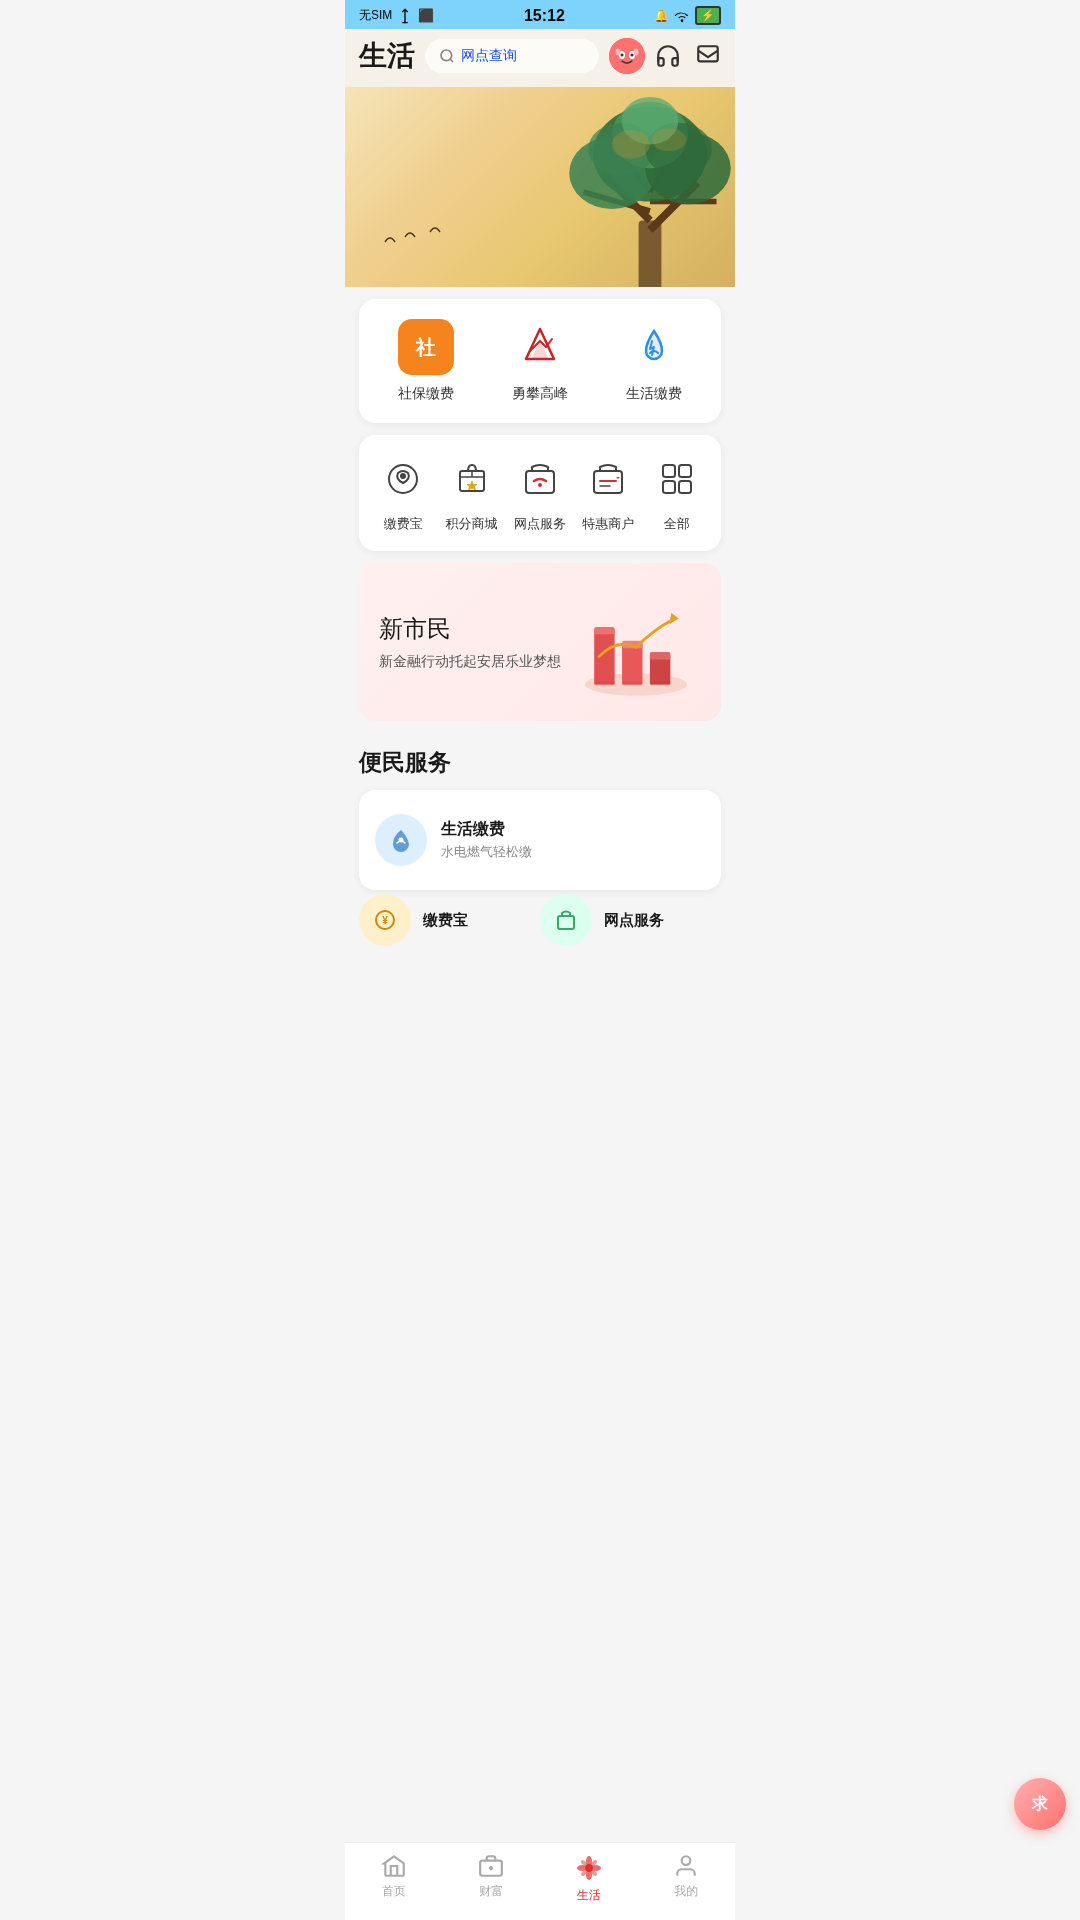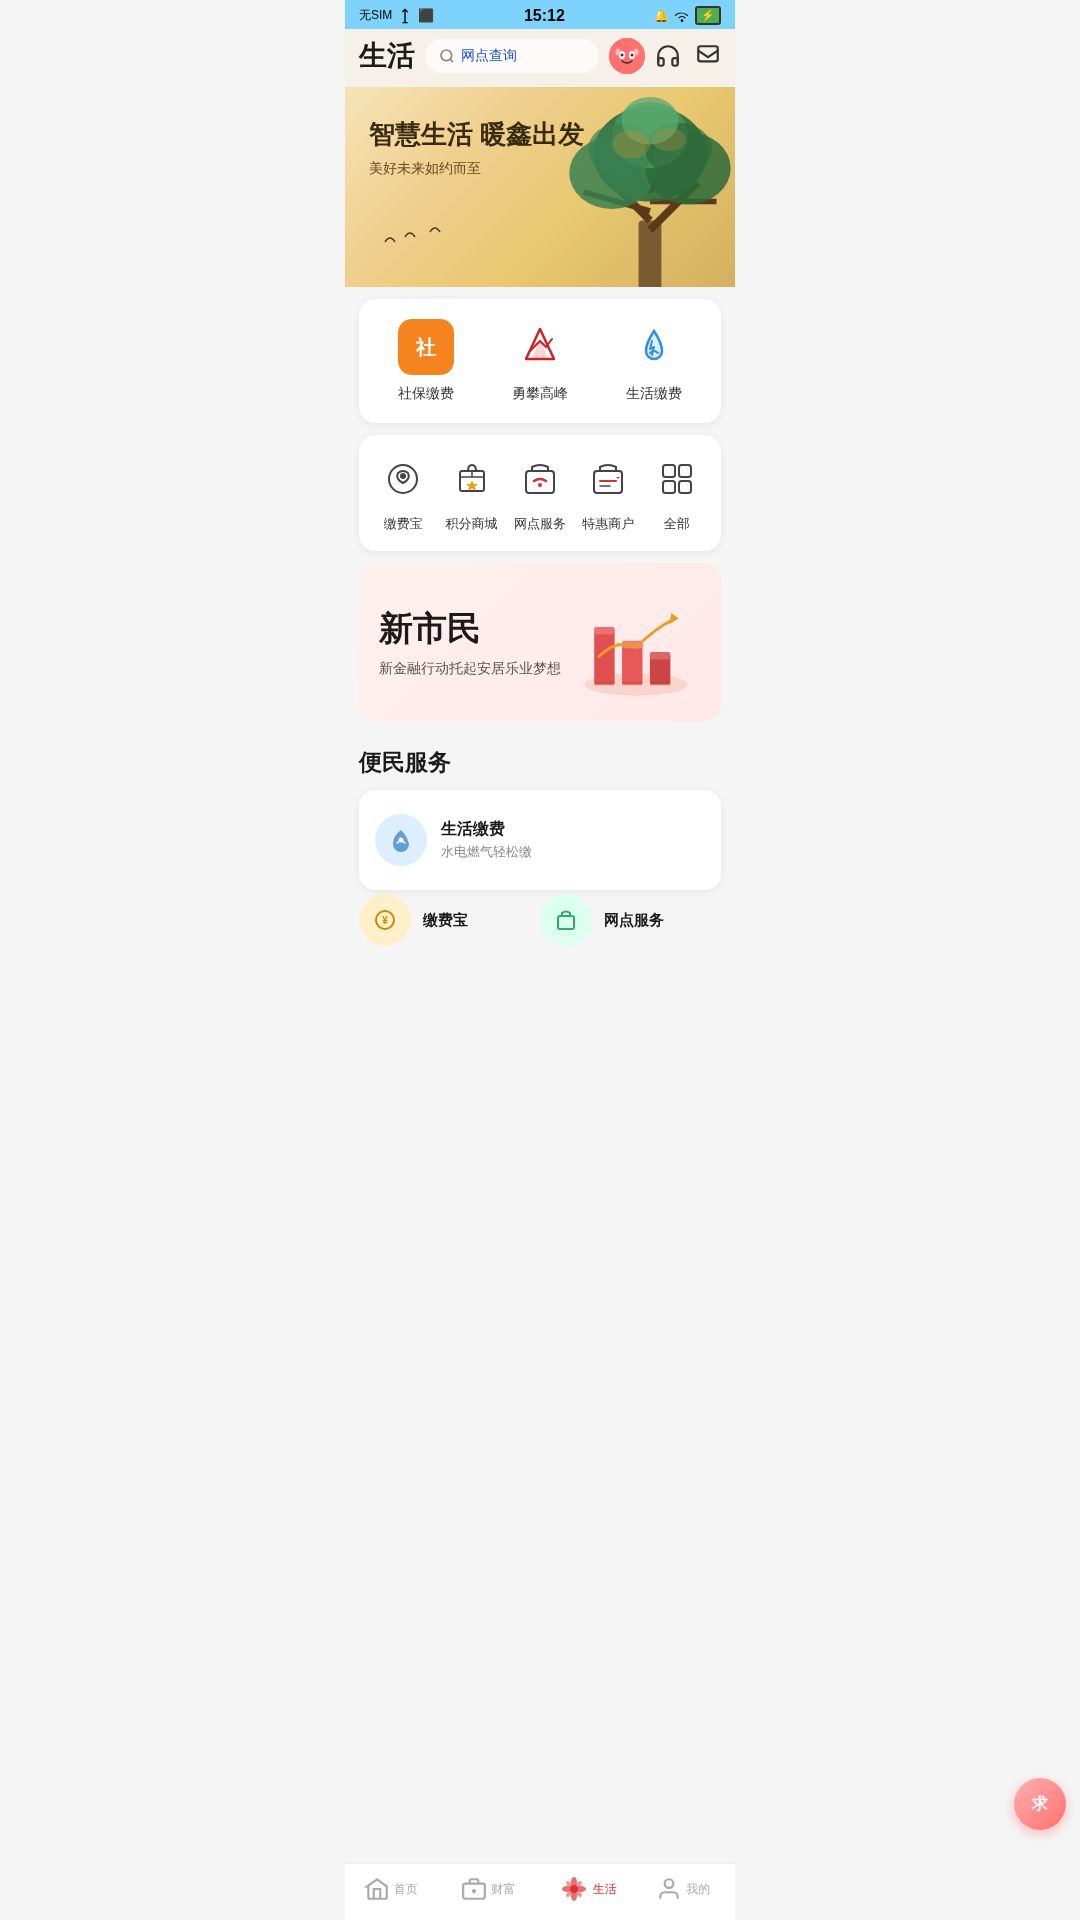--- a/index.html
+++ b/index.html
@@ -177,22 +177,22 @@
       border-radius: 16px;
       padding: 24px 20px;
       display: flex;
       align-items: center;
       justify-content: space-between;
       position: relative;
       overflow: hidden;
       min-height: 120px;
     }
     .new-citizen-text h3 {
-      font-size: 34px;
-      font-weight: 700;
+      font-size: 24px;
+      font-weight: 400;
       color: #1a1a1a;
       margin-bottom: 8px;
     }
     .new-citizen-text p {
       font-size: 14px;
       color: #555;
     }
     .new-citizen-illustration {
       width: 130px;
       height: 110px;
@@ -250,21 +250,21 @@
       width: 390px;
       background: white;
       border-top: 1px solid #eeeeee;
       display: flex;
       justify-content: space-around;
       padding: 10px 0 16px;
       z-index: 100;
     }
     .nav-item {
       display: flex;
-      flex-direction: row;
+      flex-direction: column;
       align-items: center;
       gap: 4px;
       cursor: pointer;
       min-width: 60px;
     }
     .nav-label { font-size: 12px; color: #aaa; }
     .nav-label-active { font-size: 12px; color: #e03030; }
 
     
     .floating-btn {
@@ -361,24 +361,20 @@
     </svg>
 
     <svg width="26" height="26" viewBox="0 0 24 24" fill="none" stroke="#333" stroke-width="2" style="cursor:pointer;">
       <rect x="3" y="3" width="18" height="14" rx="2"></rect>
       <path d="M3 7l9 6 9-6"></path>
     </svg>
   </div>
 </div>
 
 <div class="banner">
-  <div class="banner-text">
-    <h2>智慧生活 暖鑫出发</h2>
-    <p>美好未来如约而至</p>
-  </div>
 
   <div class="banner-birds">
     <svg width="80" height="30" viewBox="0 0 80 30">
       <path d="M10 20 Q15 12 20 20" stroke="#4a3a20" stroke-width="1.5" fill="none"></path>
       <path d="M30 15 Q35 7 40 15" stroke="#4a3a20" stroke-width="1.5" fill="none"></path>
       <path d="M55 10 Q60 2 65 10" stroke="#4a3a20" stroke-width="1.5" fill="none"></path>
     </svg>
   </div>
 
   <div class="banner-tree">

